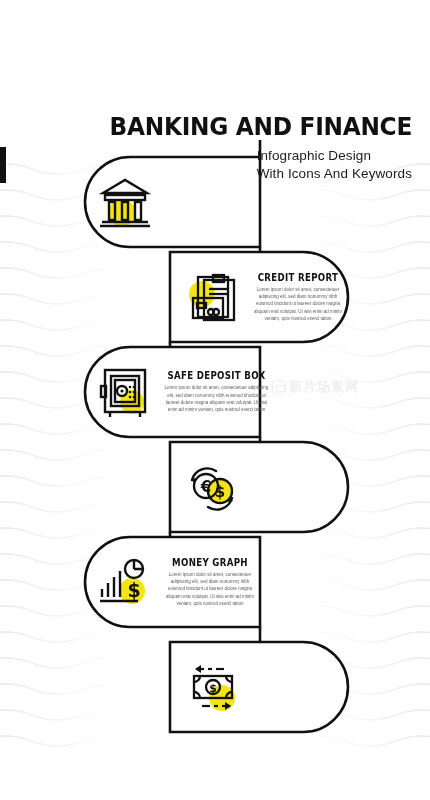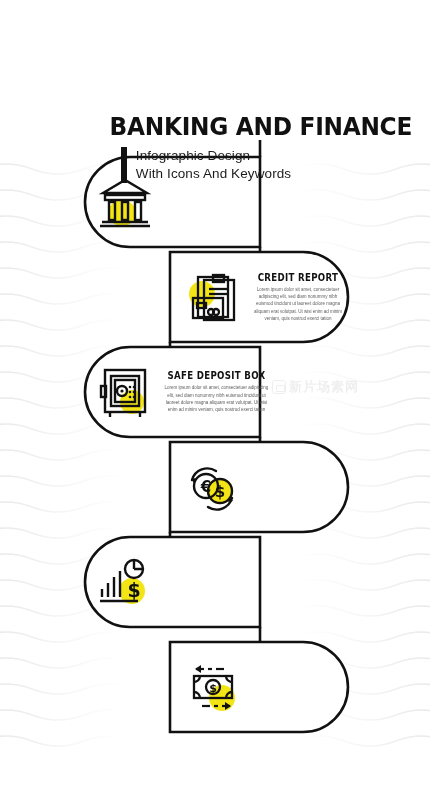--- a/index.html
+++ b/index.html
@@ -74,21 +74,21 @@
     font-weight: 700;
     letter-spacing: -0.3px;
     color: #111111;
     line-height: 1.05;
     transform: scaleX(0.93);
     transform-origin: right center;
   }
   #subtitle-row {
     margin-top: 7px;
     display: flex;
-    justify-content: center;
+    justify-content: space-between;
     align-items: stretch;
     gap: 9px;
   }
   #subtitle-bar {
     width: 6px;
     background: #111111;
     flex: 0 0 auto;
   }
   #subtitle-lines {
     text-align: left;
@@ -315,20 +315,24 @@
         <line x1="14" y1="44" x2="14" y2="30"></line>
         <line x1="20" y1="44" x2="20" y2="24"></line>
         <line x1="26" y1="44" x2="26" y2="18"></line>
         <line x1="6" y1="48" x2="44" y2="48"></line>
         <circle cx="40" cy="16" r="9"></circle>
         <path d="M40 16 L40 7 M40 16 L49 16"></path>
       </g>
       <text x="40" y="44" font-family="DejaVu Sans, sans-serif" font-size="19" font-weight="700" fill="#111111" text-anchor="middle">$</text>
     </svg>
   </div>
+  <div class="card-text">
+    <div class="card-title">MONEY GRAPH</div>
+    <div class="card-body">Lorem ipsum dolor sit amet, consectetuer adipiscing elit, sed diam nonummy nibh euismod tincidunt ut laoreet dolore magna aliquam erat volutpat. Ut wisi enim ad minim veniam, quis nostrud exerci tation</div>
+  </div>
 </div>
 
 <div class="card right" style="top:653px; height:68px;">
   <div class="card-icon">
     <svg width="62" height="58" viewBox="0 0 62 58">
       <circle cx="40" cy="40" r="13" fill="#F3E515"></circle>
       <g fill="none" stroke="#111111" stroke-width="2.3" stroke-linejoin="miter">
         <rect x="12" y="18" width="38" height="22"></rect>
         <circle cx="31" cy="29" r="7"></circle>
         <path d="M12 24 a6 6 0 0 0 6 -6"></path>

